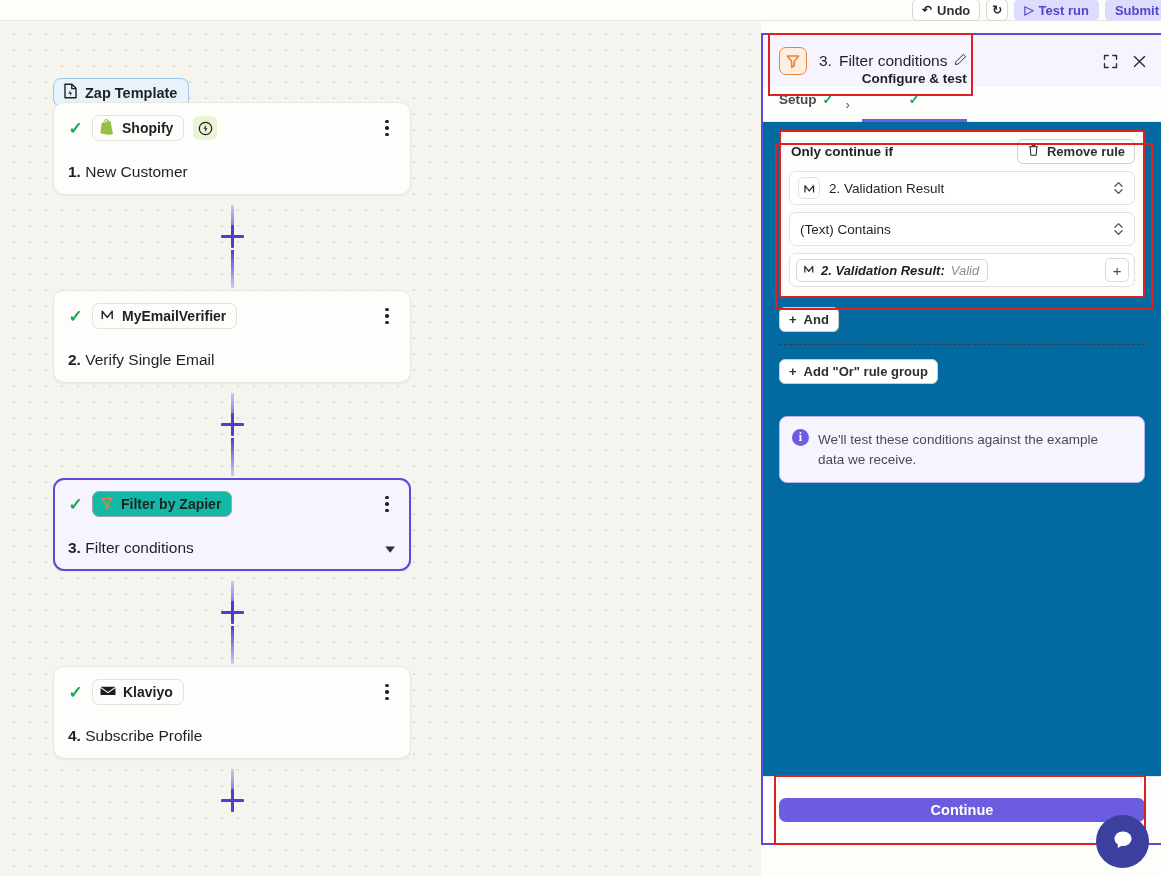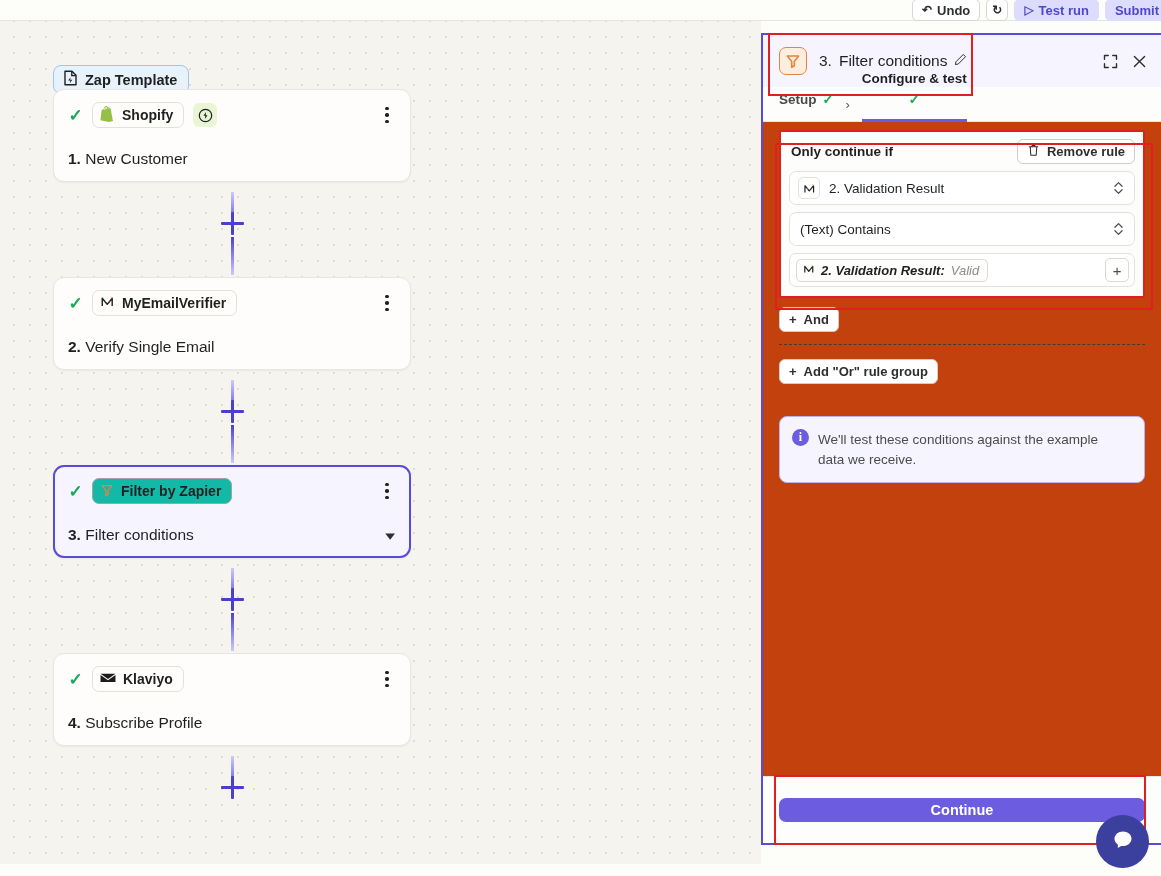--- a/index.html
+++ b/index.html
@@ -58,21 +58,21 @@
     background: #dedcfc;
     border: 1px solid #dedcfc;
     color: #4e49cc;
     margin-right: -8px;
   }
   .tb-ico { font-size: 12px; line-height: 1; display: inline-block; }
 
   
   .canvas {
     position: absolute;
-    top: 9px; left: 0;
+    top: 22px; left: 0;
     width: 761px;
     height: 855px;
     background-color: #f5f4ef;
     background-image: radial-gradient(#dedcd4 1px, transparent 1.1px);
     background-size: 16px 16px;
     background-position: 6px 4px;
     overflow: hidden;
   }
 
   .zap-template {
@@ -253,21 +253,21 @@
     padding-bottom: 12px;
     border-bottom: 3px solid transparent;
     margin-bottom: -1px;
   }
   .tab.active { color: #1f2121; border-bottom-color: #6b5ce0; flex-direction: column; }
   .tab-sep { font-size: 13px; color: #5a5c5c; padding-bottom: 9px; }
   .tick { color: #18a957; font-size: 13px; font-weight: 700; }
 
   .panel-body {
     flex: 1;
-    background: #c2410c;
+    background: #0369a1;
     overflow: hidden;
     position: relative;
     padding: 0 16px;
   }
 
   .rule-card {
     margin-top: 8px;
     border: 2px solid #e02020;
     border-radius: 2px;
     background: #fdfdfb;

